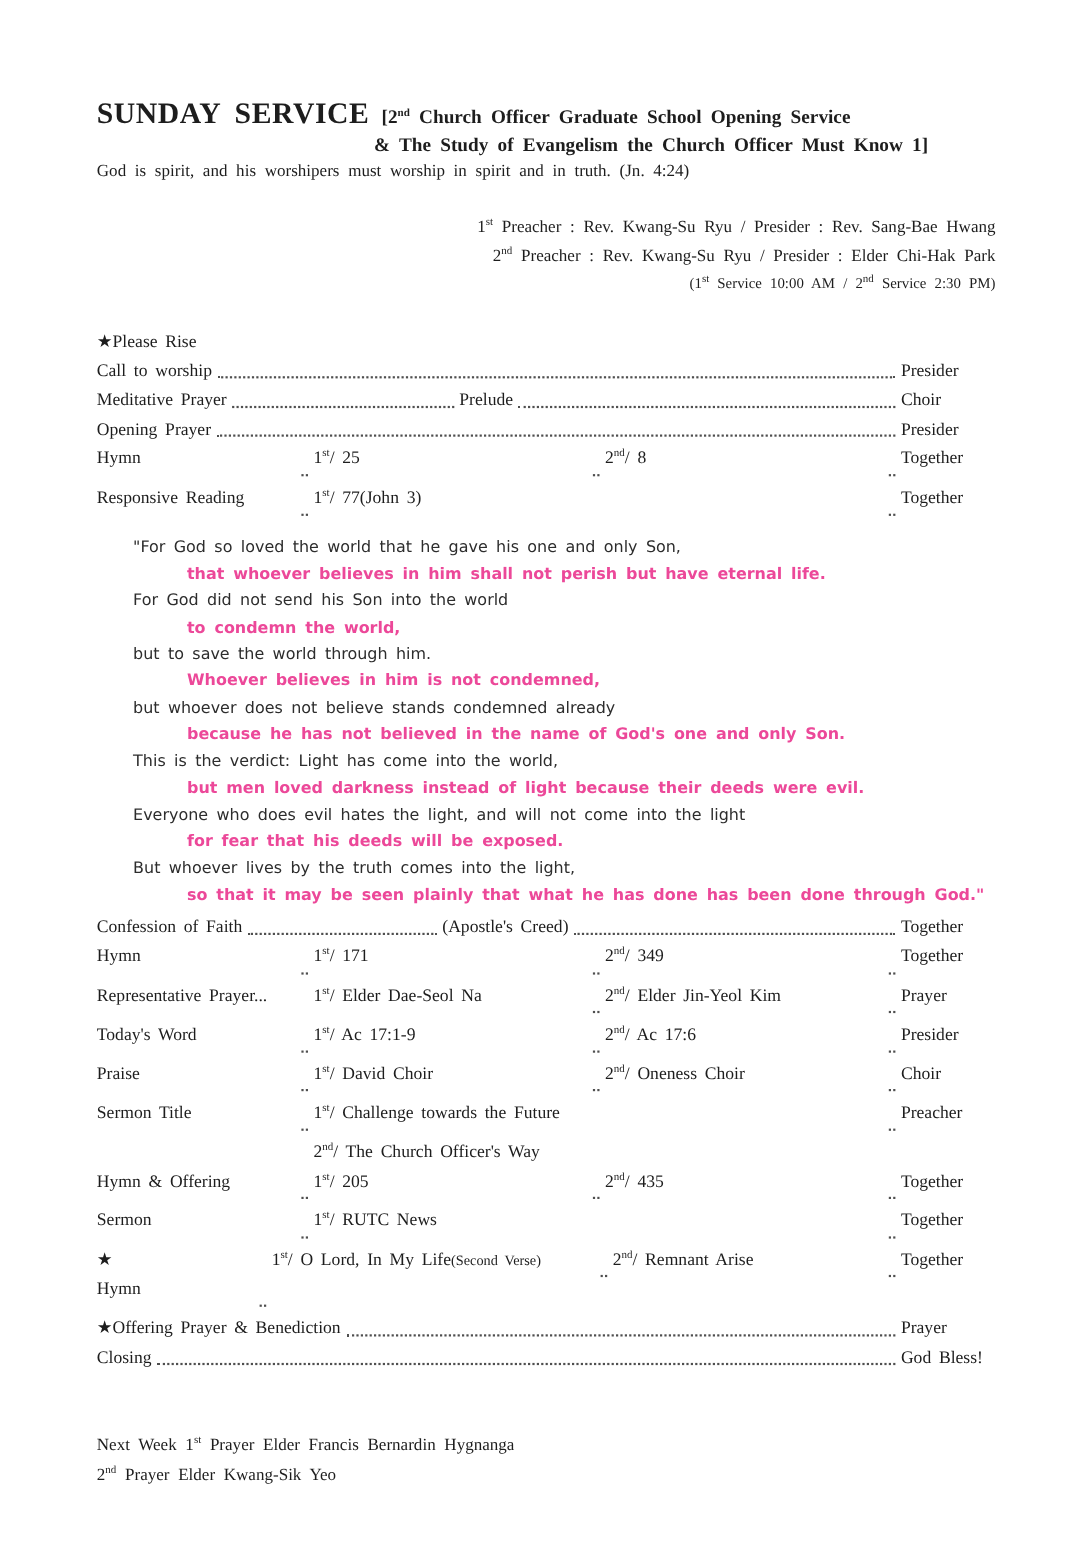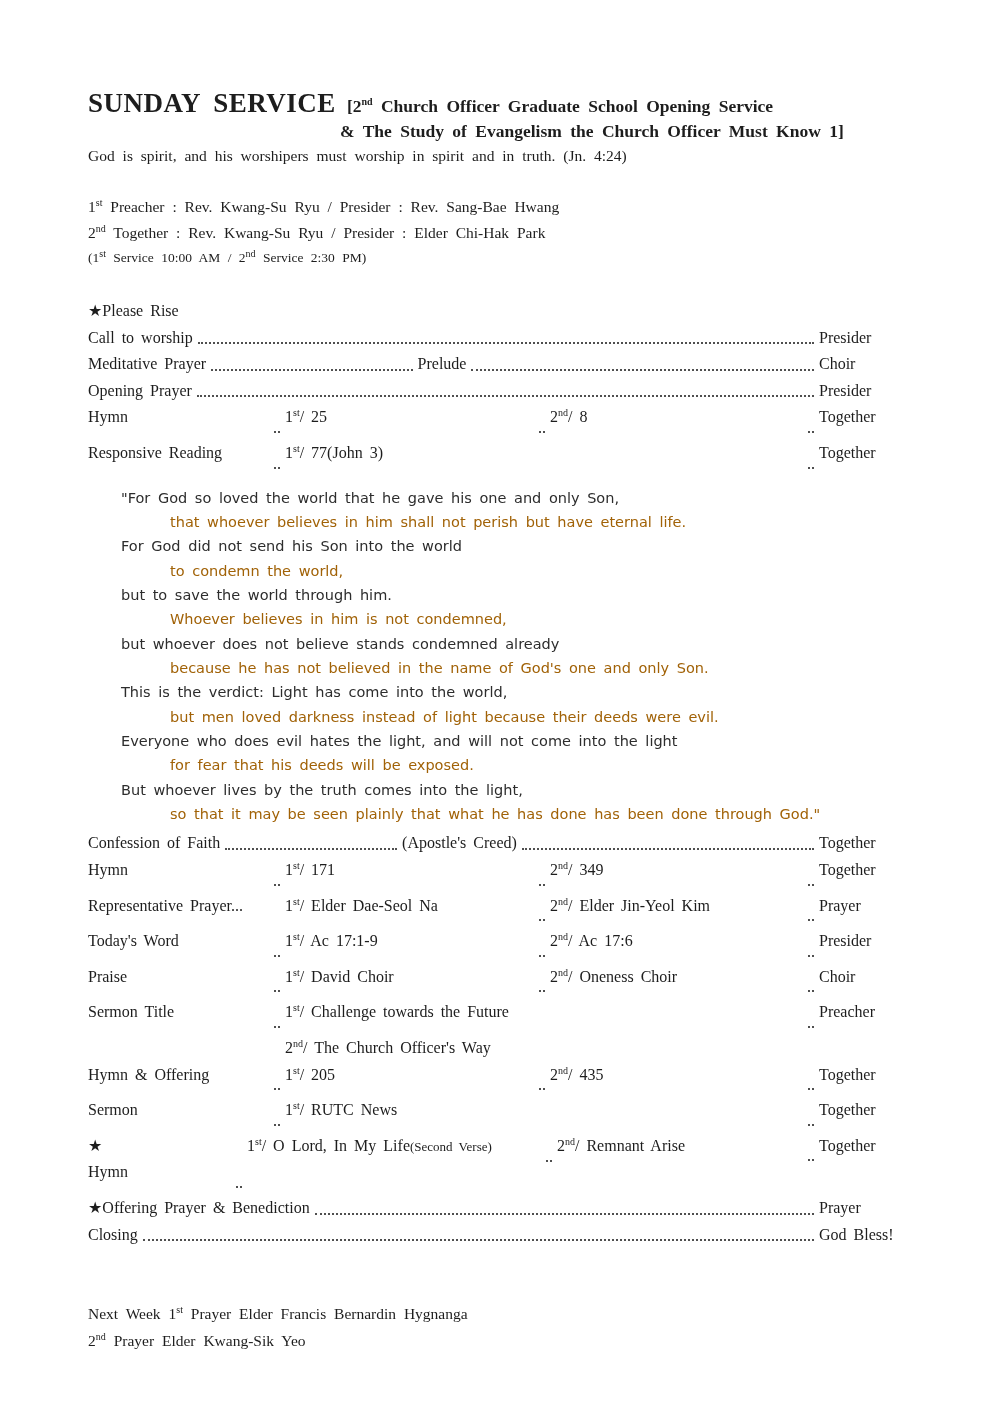--- a/index.html
+++ b/index.html
@@ -14,21 +14,21 @@
     overflow:hidden;
   }
   sup{font-size:10px;line-height:0;letter-spacing:0;}
   
   .title-line{display:flex;align-items:baseline;padding-top:88px;white-space:nowrap;}
   .title{font-size:27px;font-weight:bold;letter-spacing:.5px;word-spacing:6px;}
   .bracket1{font-size:17.5px;font-weight:bold;margin-left:11px;word-spacing:4px;}
   .bracket2{font-size:17.5px;font-weight:bold;margin-left:252px;line-height:25px;word-spacing:4px;white-space:nowrap;}
   .verse{font-size:15.5px;line-height:24px;word-spacing:4px;white-space:nowrap;}
   
-  .preachers{margin-top:26px;text-align:left;word-spacing:4px;white-space:nowrap;}
+  .preachers{margin-top:26px;text-align:right;word-spacing:4px;white-space:nowrap;}
   .pline{font-size:15.5px;line-height:25.5px;}
   .ptimes{font-size:13.5px;line-height:25px;}
   
   .order{margin-top:28px;}
   .order2{margin-top:4px;}
   .row{display:flex;align-items:baseline;line-height:26.6px;font-size:16px;white-space:nowrap;word-spacing:3px;}
   .cell{display:flex;align-items:baseline;min-width:0;flex-direction:column;}
   .lblcell{width:197px;flex:none;}
   .c1cell{width:265px;flex:none;justify-content:space-between;}
   .c2cell{flex:1 1 auto;font-family:Liberation Serif, serif;}
@@ -38,40 +38,40 @@
   .w310{width:310px;flex:none;text-align:right;}
   .spacer{width:197px;flex:none;}
   .dots{flex:1 1 auto;min-width:6px;border-bottom:2px dotted #4f4f4f;align-self:flex-end;margin:0 5px 7px 5px;}
   .d1{flex-grow:1;}
   .d2{flex-grow:1.7;}
   .star{letter-spacing:0;}
   .smalltxt{font-size:13px;}
   
   .passage{margin-top:10px;font-family:"DejaVu Sans","Liberation Sans",sans-serif;}
   .pl{font-size:14.5px;line-height:24.35px;padding-left:33px;color:#2d2d2d;word-spacing:3px;white-space:nowrap;}
-  .pl.bold{font-weight:normal;padding-left:82px;color:#a16207;}
+  .pl.bold{font-weight:bold;padding-left:82px;color:#ec4899;}
   
   .footer{margin-top:52px;text-align:left;word-spacing:4px;white-space:nowrap;}
   .fline{font-size:15.5px;line-height:27px;}
 </style>
 </head>
 <body>
 
 <div class="page">
 
   <div class="title-line">
     <span class="title">SUNDAY SERVICE</span>
     <span class="bracket1"><span>[2</span><sup>nd</sup><span> Church Officer Graduate School Opening Service</span></span>
   </div>
   <div class="bracket2">&amp; The Study of Evangelism the Church Officer Must Know 1]</div>
   <div class="verse">God is spirit, and his worshipers must worship in spirit and in truth. (Jn. 4:24)</div>
 
   <div class="preachers">
     <div class="pline"><span>1</span><sup>st</sup><span> Preacher : Rev. Kwang-Su Ryu / Presider : Rev. Sang-Bae Hwang</span></div>
-    <div class="pline"><span>2</span><sup>nd</sup><span> Together : Rev. Kwang-Su Ryu / Presider : Elder Chi-Hak Park</span></div>
+    <div class="pline"><span>2</span><sup>nd</sup><span> Preacher : Rev. Kwang-Su Ryu / Presider : Elder Chi-Hak Park</span></div>
     <div class="ptimes"><span>(1</span><sup>st</sup><span> Service 10:00 AM / 2</span><sup>nd</sup><span> Service 2:30 PM)</span></div>
   </div>
 
   <div class="order">
     <div class="row">
       <span class="star">★</span>
       <span>Please Rise</span>
     </div>
 
     <div class="row">

